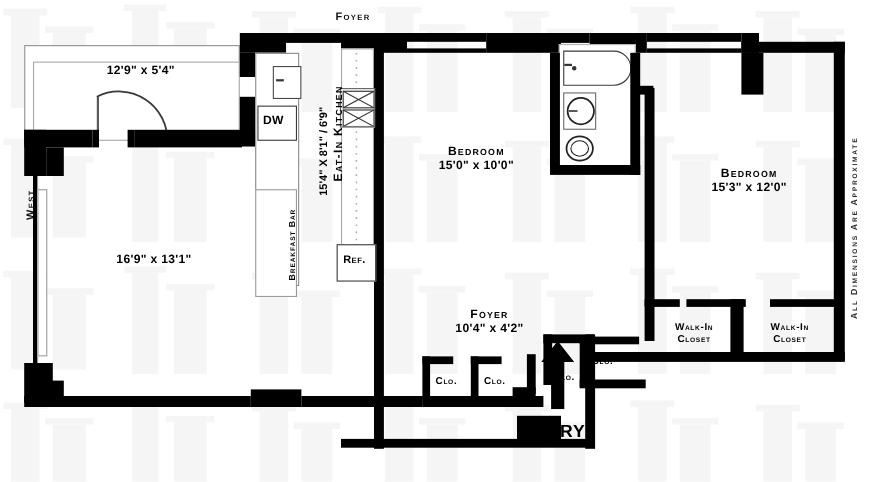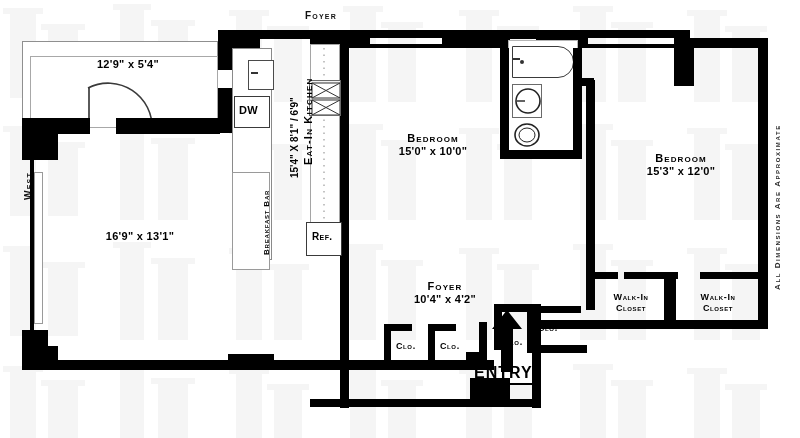--- a/index.html
+++ b/index.html
@@ -434,21 +434,21 @@
   <div class="wall" style="left:428px;top:324px;width:28px;height:7px;"></div>
   <div class="wall" style="left:479px;top:322px;width:8px;height:36px;"></div>
   <div class="wall" style="left:466px;top:352px;width:21px;height:18px;"></div>
 
   <div class="clo" style="left:396px;top:341px;">Clo.</div>
   <div class="clo" style="left:440px;top:341px;">Clo.</div>
 
   <svg class="arrow" style="left:491px;top:310px;width:32px;height:62px;">
     <polygon points="16,0 31,19 22,19 22,62 10,62 10,19 1,19" fill="#000"></polygon>
   </svg>
-  <div class="entry" style="left:474px;top:364px;text-align:right;">ENTRY</div>
+  <div class="entry" style="left:474px;top:384px;text-align:right;">ENTRY</div>
 
   <div class="lbl" style="left:48px;top:58px;width:160px;">
     <span class="d">12'9" x 5'4"</span>
   </div>
 
   <div class="vert" style="left:298px;top:165px;transform:rotate(-90deg);">
     <span class="n smallcapsname" style="font-size:11px;letter-spacing:1.2px;font-weight:bold;">Eat-In Kitchen</span>
   </div>
   <div class="vert" style="left:284px;top:178px;transform:rotate(-90deg);">
     <span class="d" style="font-size:10px;font-weight:bold;">15'4" X 8'1" / 6'9"</span>

